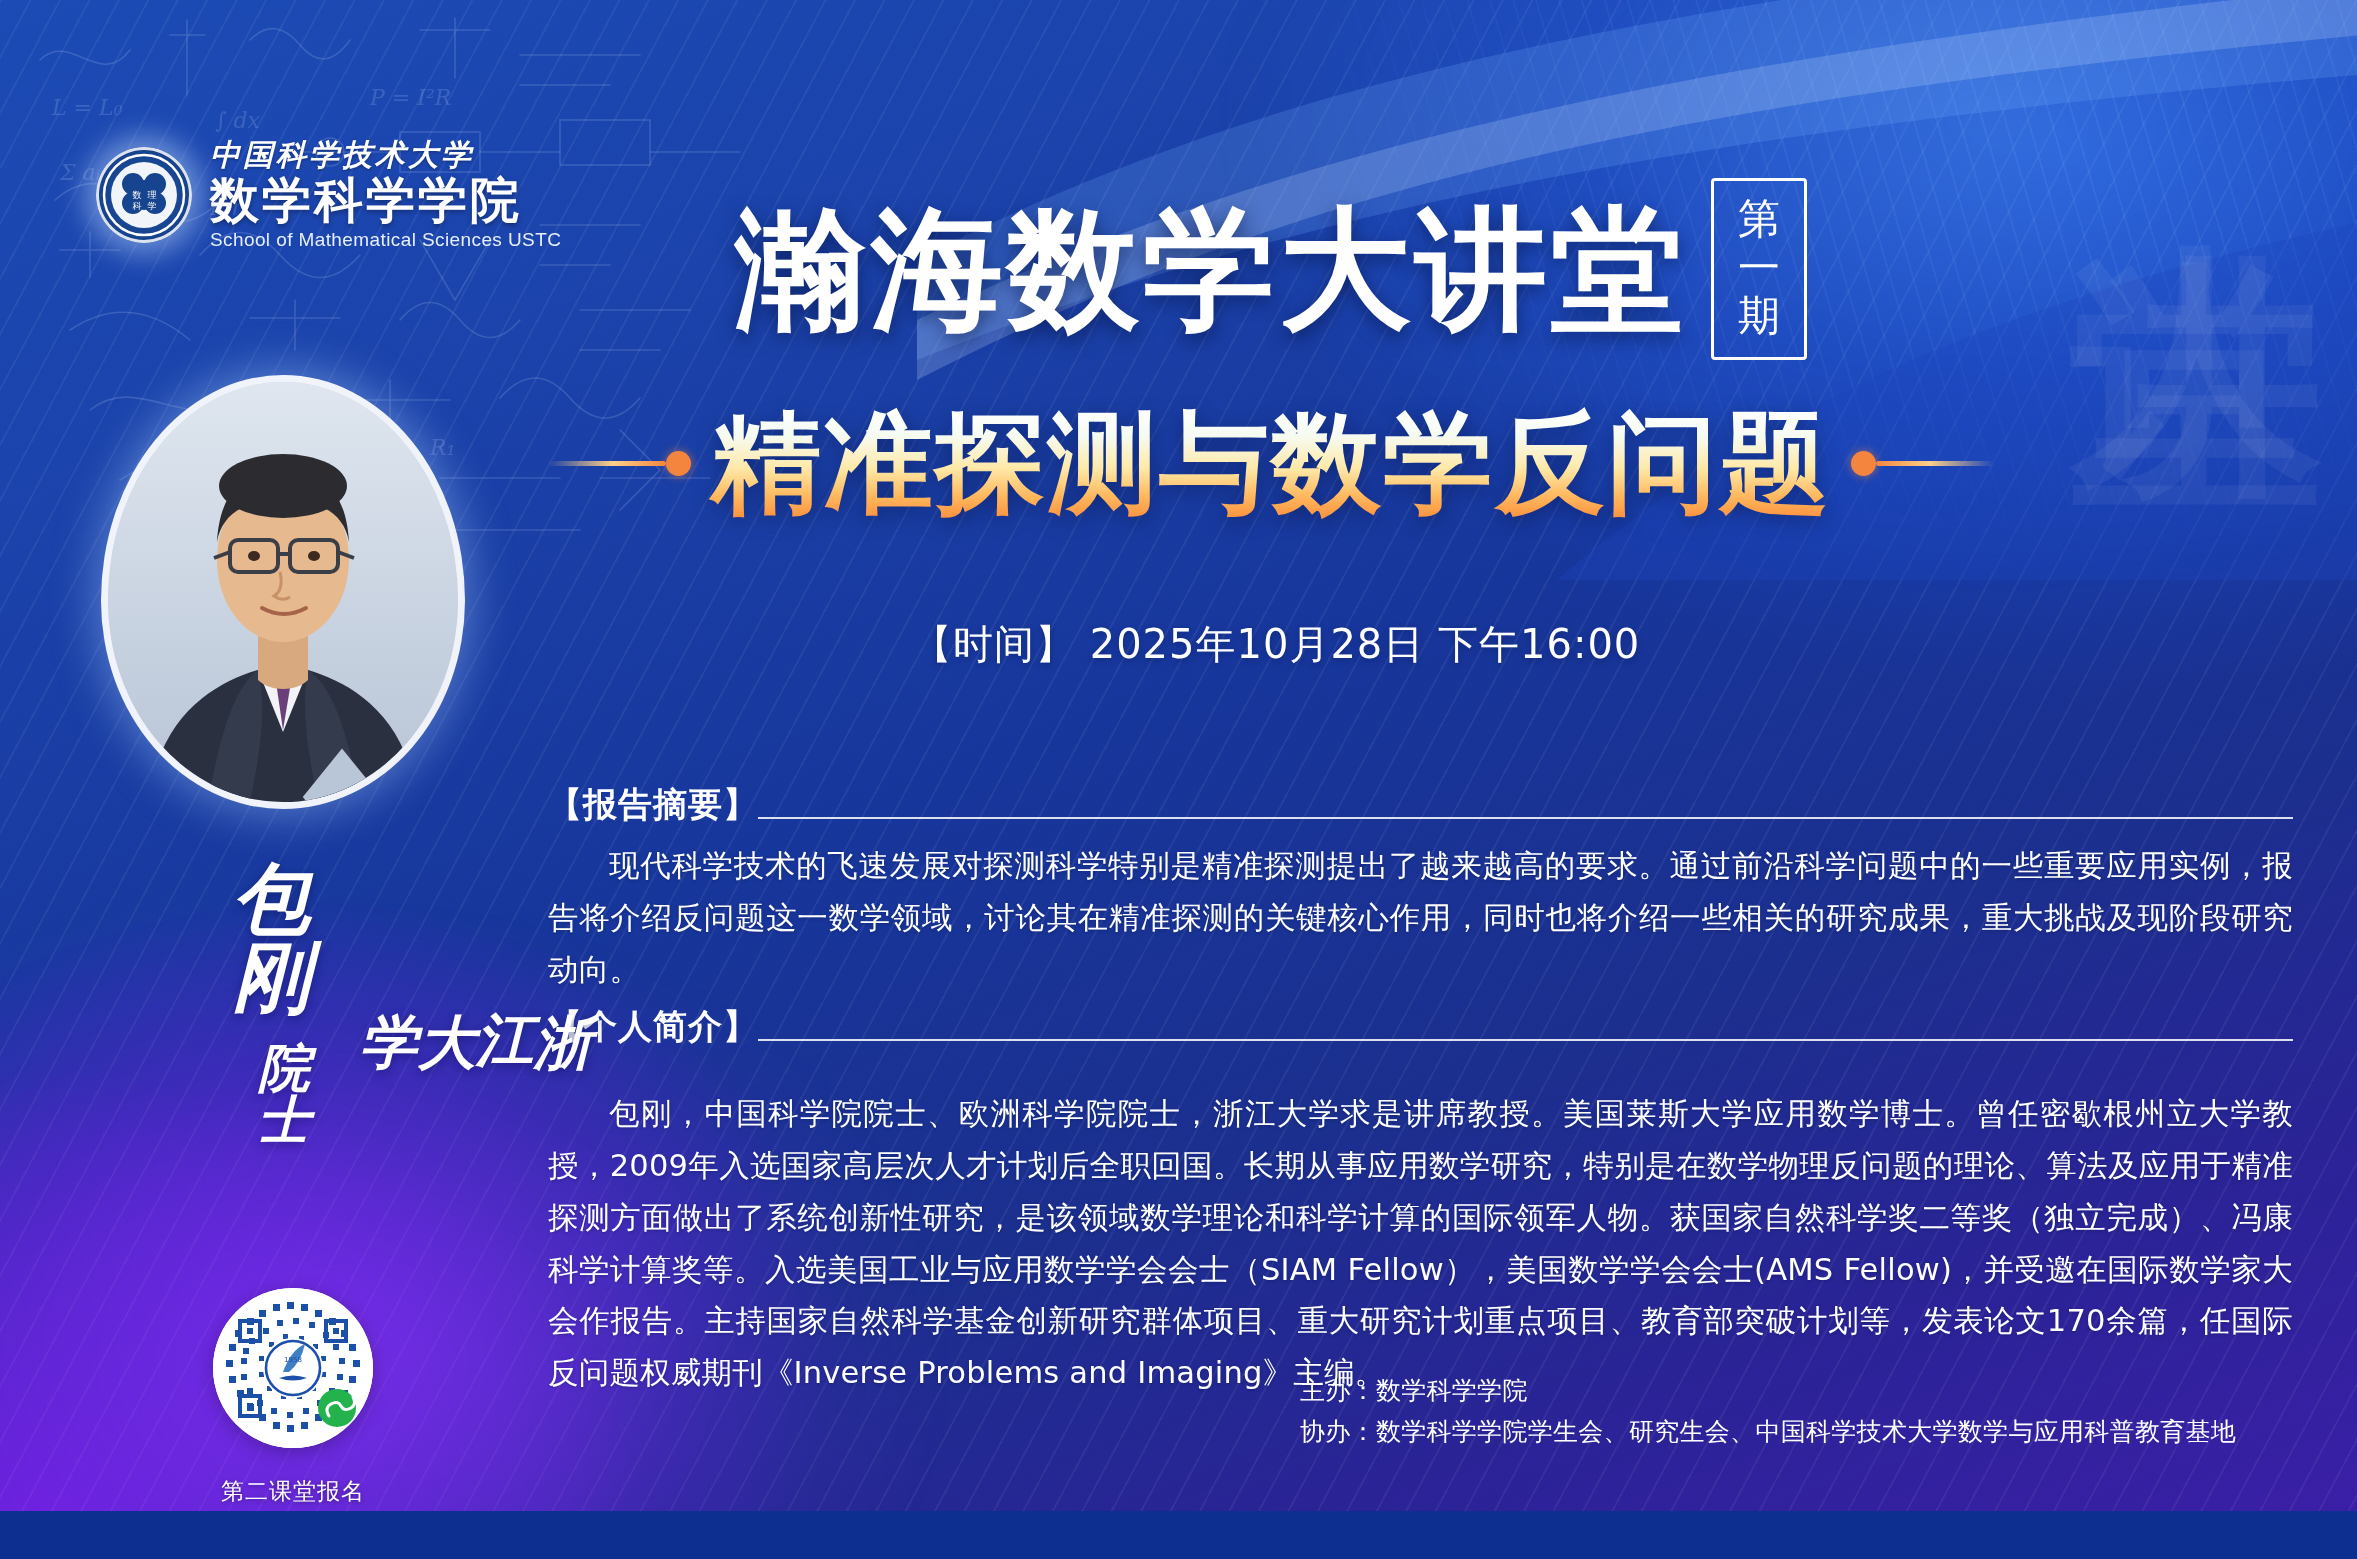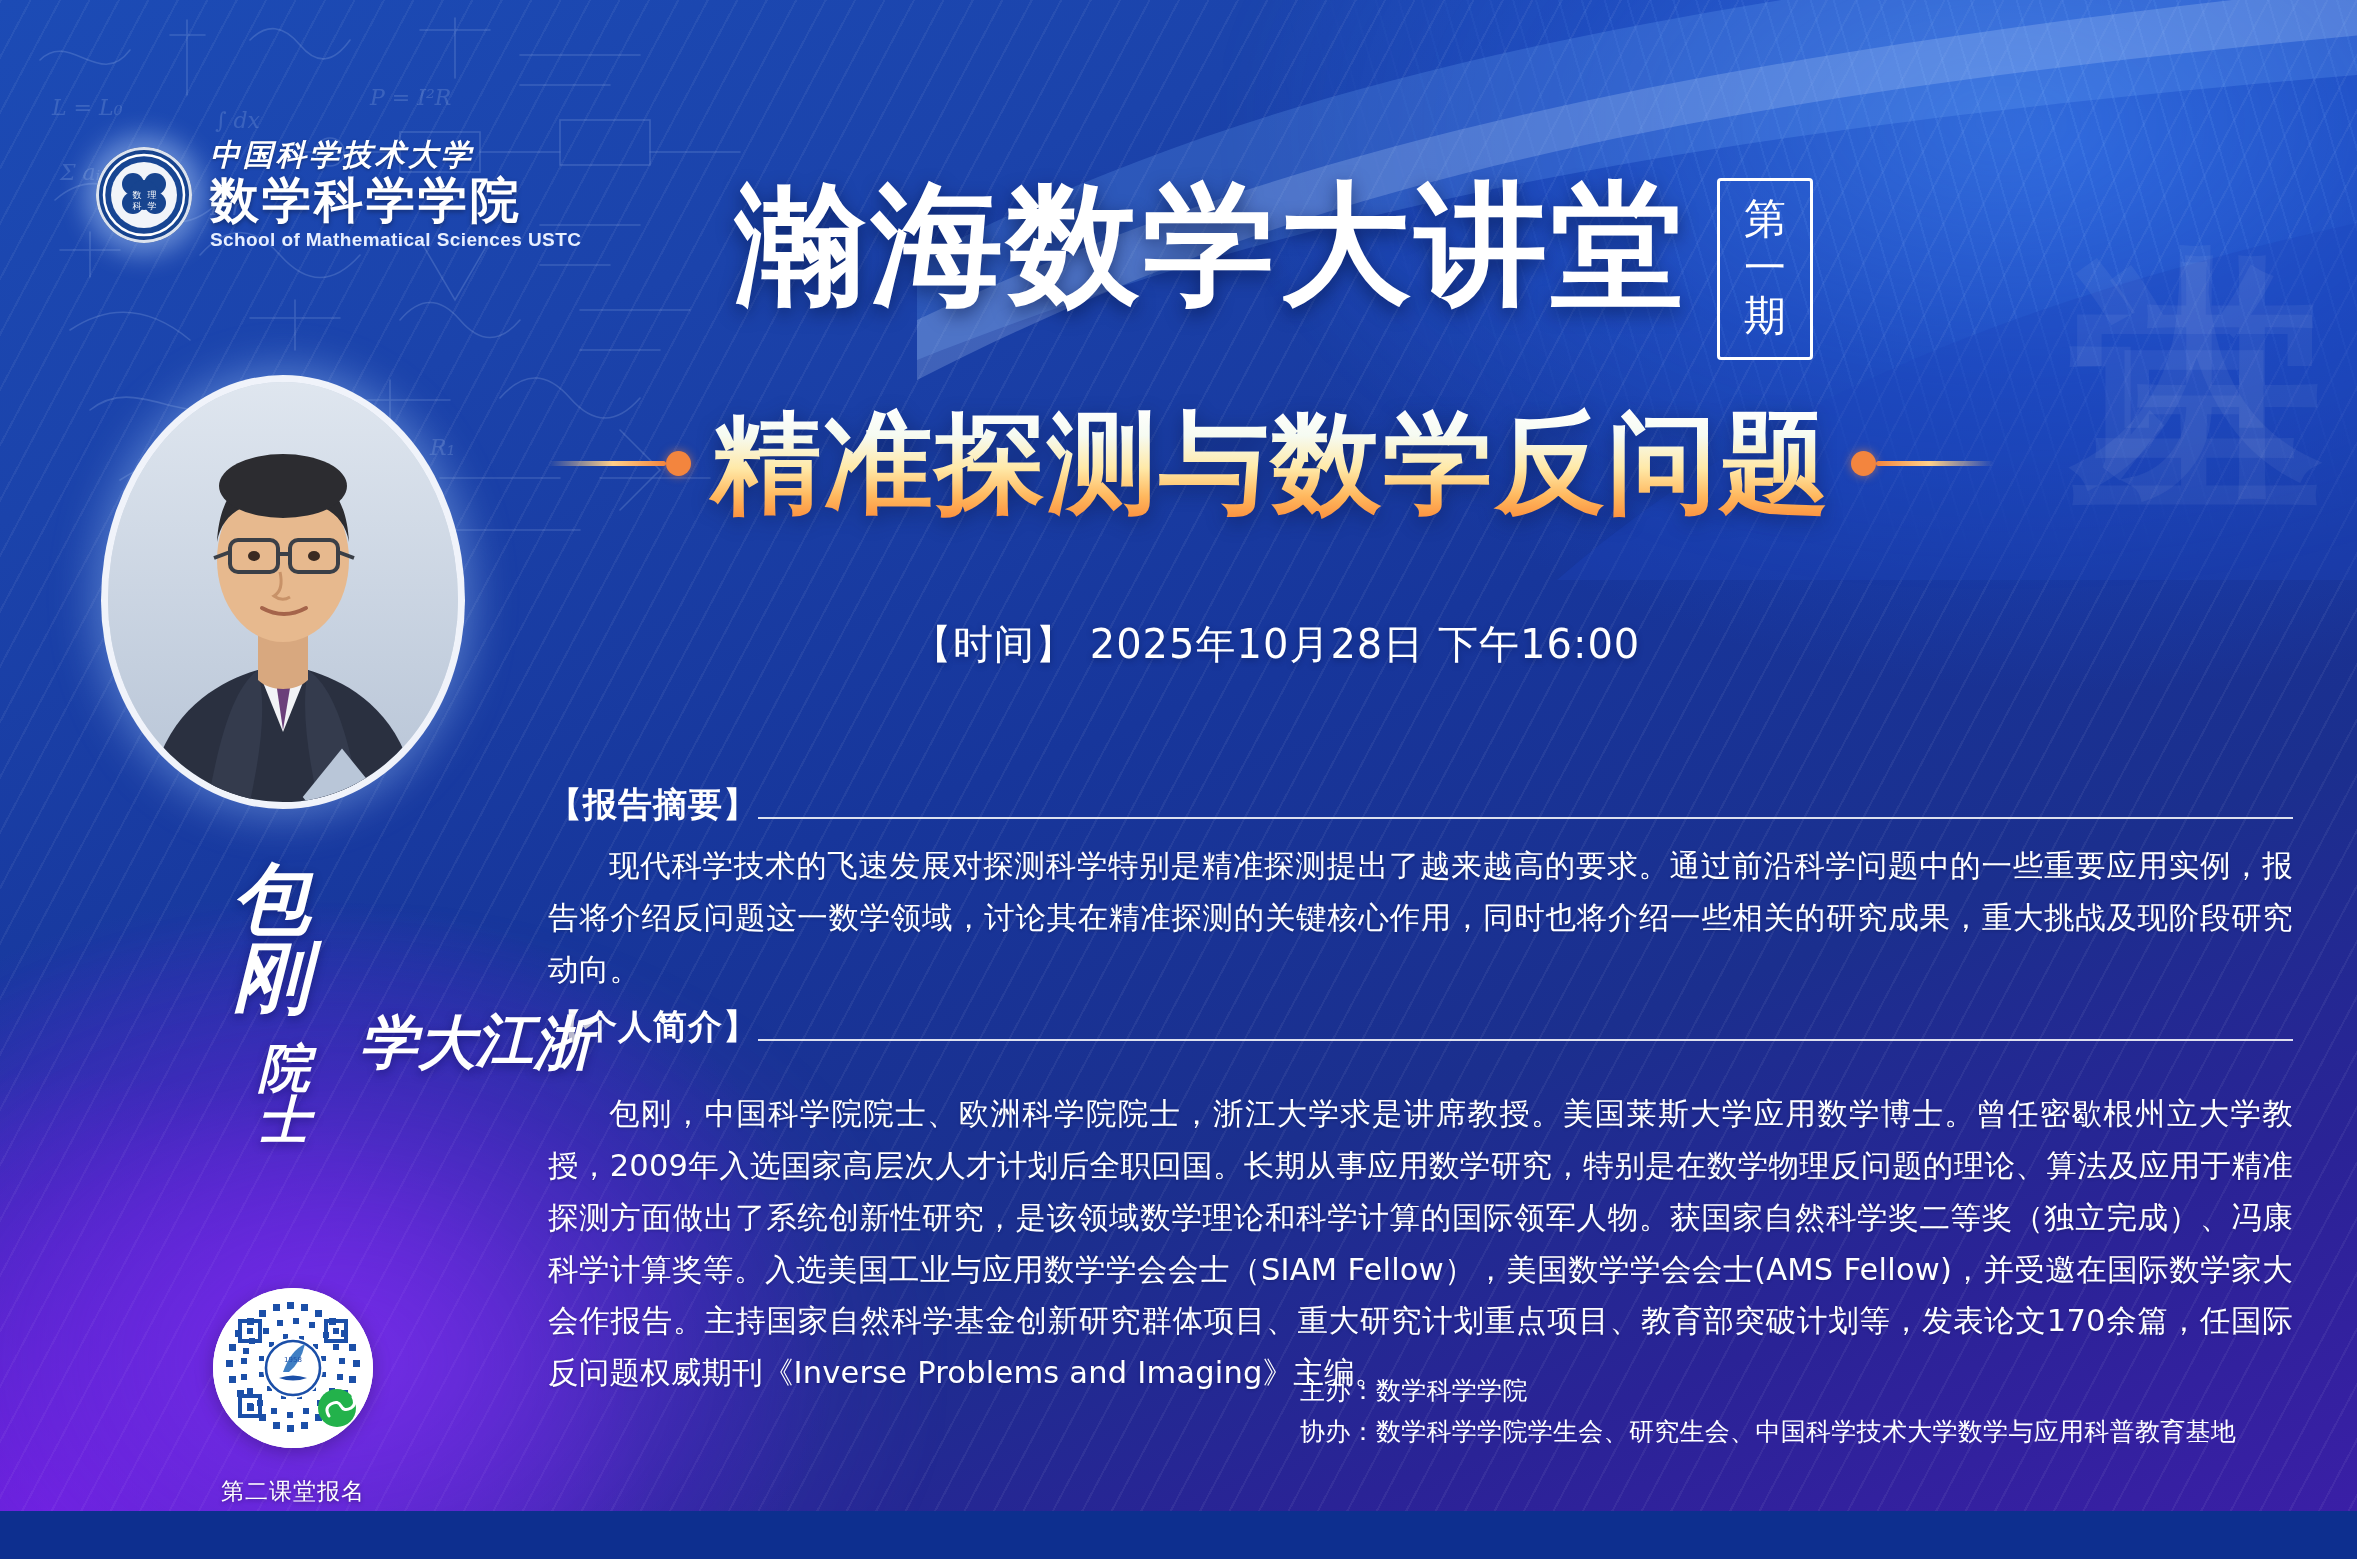--- a/index.html
+++ b/index.html
@@ -60,24 +60,24 @@
     width:96px;height:96px;border-radius:50%;flex:none;position:relative;
     background:radial-gradient(circle at 50% 50%, #1b4fa8 0%, #17448f 62%, #12387a 100%);
     box-shadow:0 0 26px 12px rgba(190,220,255,.45), inset 0 0 0 3px rgba(255,255,255,.85);
     display:flex;align-items:center;justify-content:center;
   }
   .brandtext{display:flex;flex-direction:column;line-height:1;}
   .b1{font-size:30px;color:#fff;letter-spacing:3px;font-family:"DejaVu Sans",sans-serif;font-style:italic;font-weight:600;
       text-shadow:0 1px 3px rgba(0,0,0,.35);}
   .b2{font-size:49px;color:#fff;font-weight:700;letter-spacing:3px;margin-top:6px;
       font-family:"DejaVu Sans",sans-serif;text-shadow:0 2px 5px rgba(0,0,0,.35);}
-  .b3{font-size:19px;color:#e7efff;letter-spacing:.4px;margin-top:5px;font-weight:bold;}
-
-  
-  #title-row{position:absolute;left:735px;top:178px;display:flex;gap:30px;}
+  .b3{font-size:19px;color:#e7efff;letter-spacing:.4px;margin-top:5px;}
+
+  
+  #title-row{position:absolute;left:735px;top:178px;display:flex;align-items:center;gap:24px;}
   .maintitle{
     font-size:132px;font-weight:700;color:#fff;letter-spacing:4px;line-height:1;
     font-family:"DejaVu Sans",sans-serif;
     text-shadow:0 6px 18px rgba(3,16,60,.55);
   }
   .issue-box{
     border:3px solid #fff;border-radius:4px;padding:14px 12px 16px;
     display:flex;flex-direction:column;align-items:center;justify-content:center;
     min-width:96px;
   }

